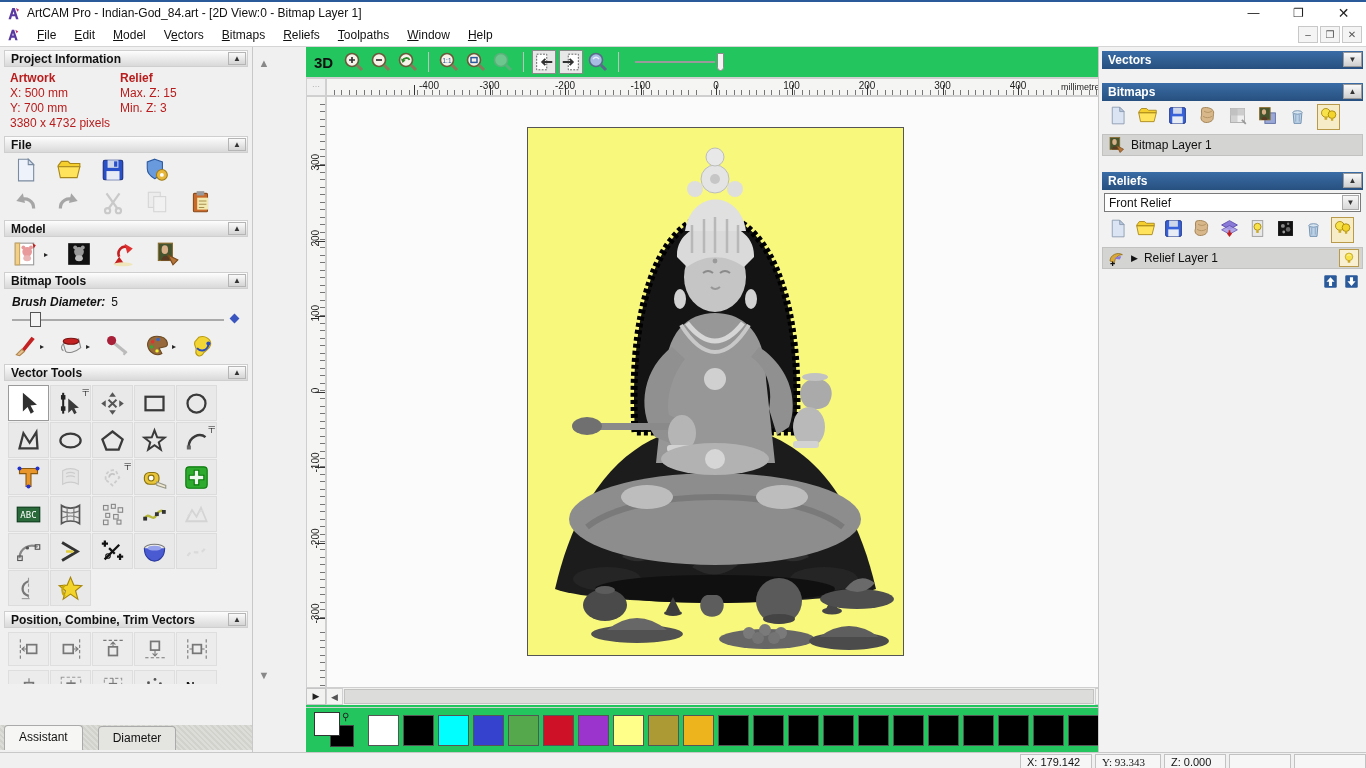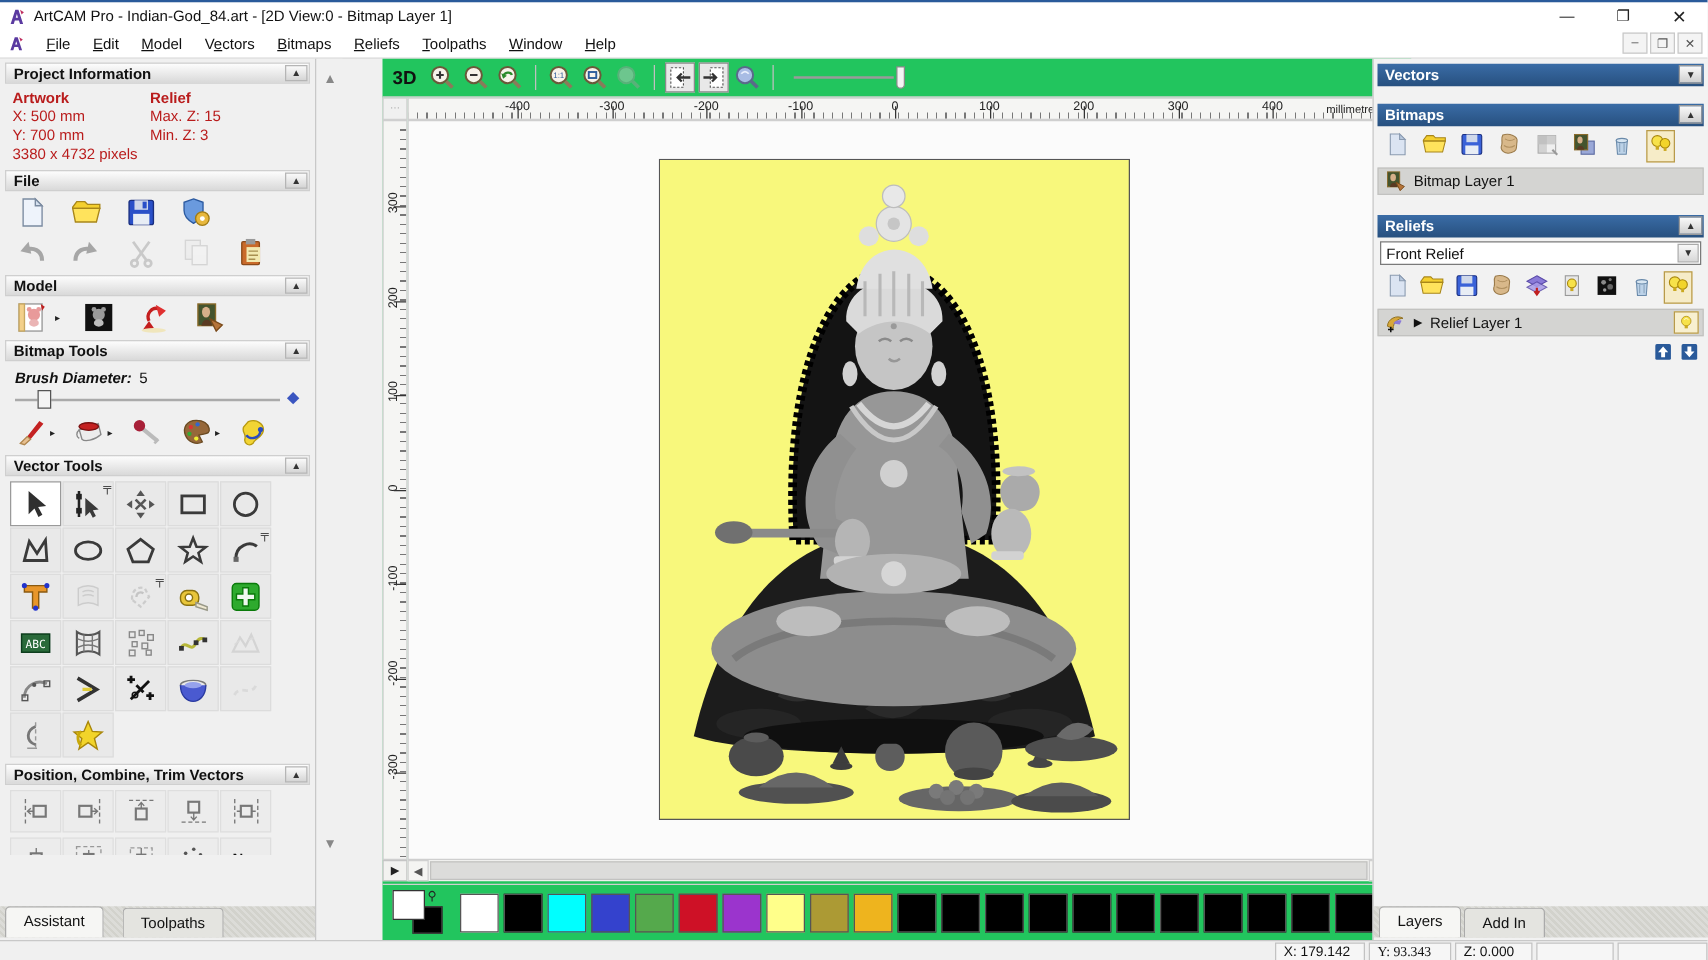--- a/index.html
+++ b/index.html
@@ -635,21 +635,21 @@
         </span>
         <span class="pos-cell">
           <span class="tool-icon"><svg viewBox="0 0 24 24" width="100%" height="100%">
               <text x="12" y="16" text-anchor="middle" font-size="11" font-weight="bold" fill="#111" font-family="Liberation Sans, sans-serif">Nes</text>
             </svg></span>
         </span>
       </div>
 
     <div class="left-tabs" id="left-tabs">
         <span class="tab active">Assistant</span>
-        <span class="tab">Toolpaths</span>
+        <span class="tab">Diameter</span>
       </div>
   </div>
 
   <div class="a-scroll">
     <span class="arr" style="top:8px;">▲</span>
     <span class="arr" style="top:620px;">▼</span>
   </div>
 
   <div class="viewarea">
     <div class="view-toolbar">
@@ -723,21 +723,21 @@
       <span class="contrast-slider">
         <span class="line"></span>
         <span class="handle"></span>
       </span>
     </div>
 
     <div class="ruler-corner">⋯</div>
     <div class="h-ruler" id="h-ruler">
       <div class="ticks"></div>
       <span class="h-unit">millimetres</span>
-    <span class="h-label" style="left: 87px;">-400</span>
+    <span class="h-label" style="left: 102px;">-400</span>
         <span class="h-major" style="left: 87px;"></span>
         <span class="h-label" style="left: 162.5px;">-300</span>
         <span class="h-major" style="left: 162.5px;"></span>
         <span class="h-label" style="left: 238px;">-200</span>
         <span class="h-major" style="left: 238px;"></span>
         <span class="h-label" style="left: 313.5px;">-100</span>
         <span class="h-major" style="left: 313.5px;"></span>
         <span class="h-label" style="left: 389px;">0</span>
         <span class="h-major" style="left: 389px;"></span>
         <span class="h-label" style="left: 464.5px;">100</span>
@@ -1039,24 +1039,20 @@
       <span class="ud-btn"><svg viewBox="0 0 24 24" width="100%" height="100%">
             <rect x="2" y="2" width="20" height="20" rx="2" fill="#2a5a9a"></rect>
             <path d="M12 5 L18.5 12.5 H14.5 V19 H9.5 V12.5 H5.5 Z" fill="#fff"></path>
           </svg></span>
       <span class="ud-btn"><svg viewBox="0 0 24 24" width="100%" height="100%">
             <rect x="2" y="2" width="20" height="20" rx="2" fill="#2a5a9a"></rect>
             <path d="M12 19 L5.5 11.5 H9.5 V5 H14.5 V11.5 H18.5 Z" fill="#fff"></path>
           </svg></span>
     </div>
 
-    <div class="right-tabs" id="right-tabs">
-        <span class="tab active">Layers</span>
-        <span class="tab">Add In</span>
-      </div>
   </div>
 
   <div class="statusbar">
     <span class="status-spacer"></span>
     <span class="status-cell sc-x">X: 179.142</span>
     <span class="status-cell sc-y">Y: 93.343</span>
     <span class="status-cell sc-z">Z: 0.000</span>
     <span class="status-cell sc-e1"></span>
     <span class="status-cell sc-e2"></span>
   </div>

